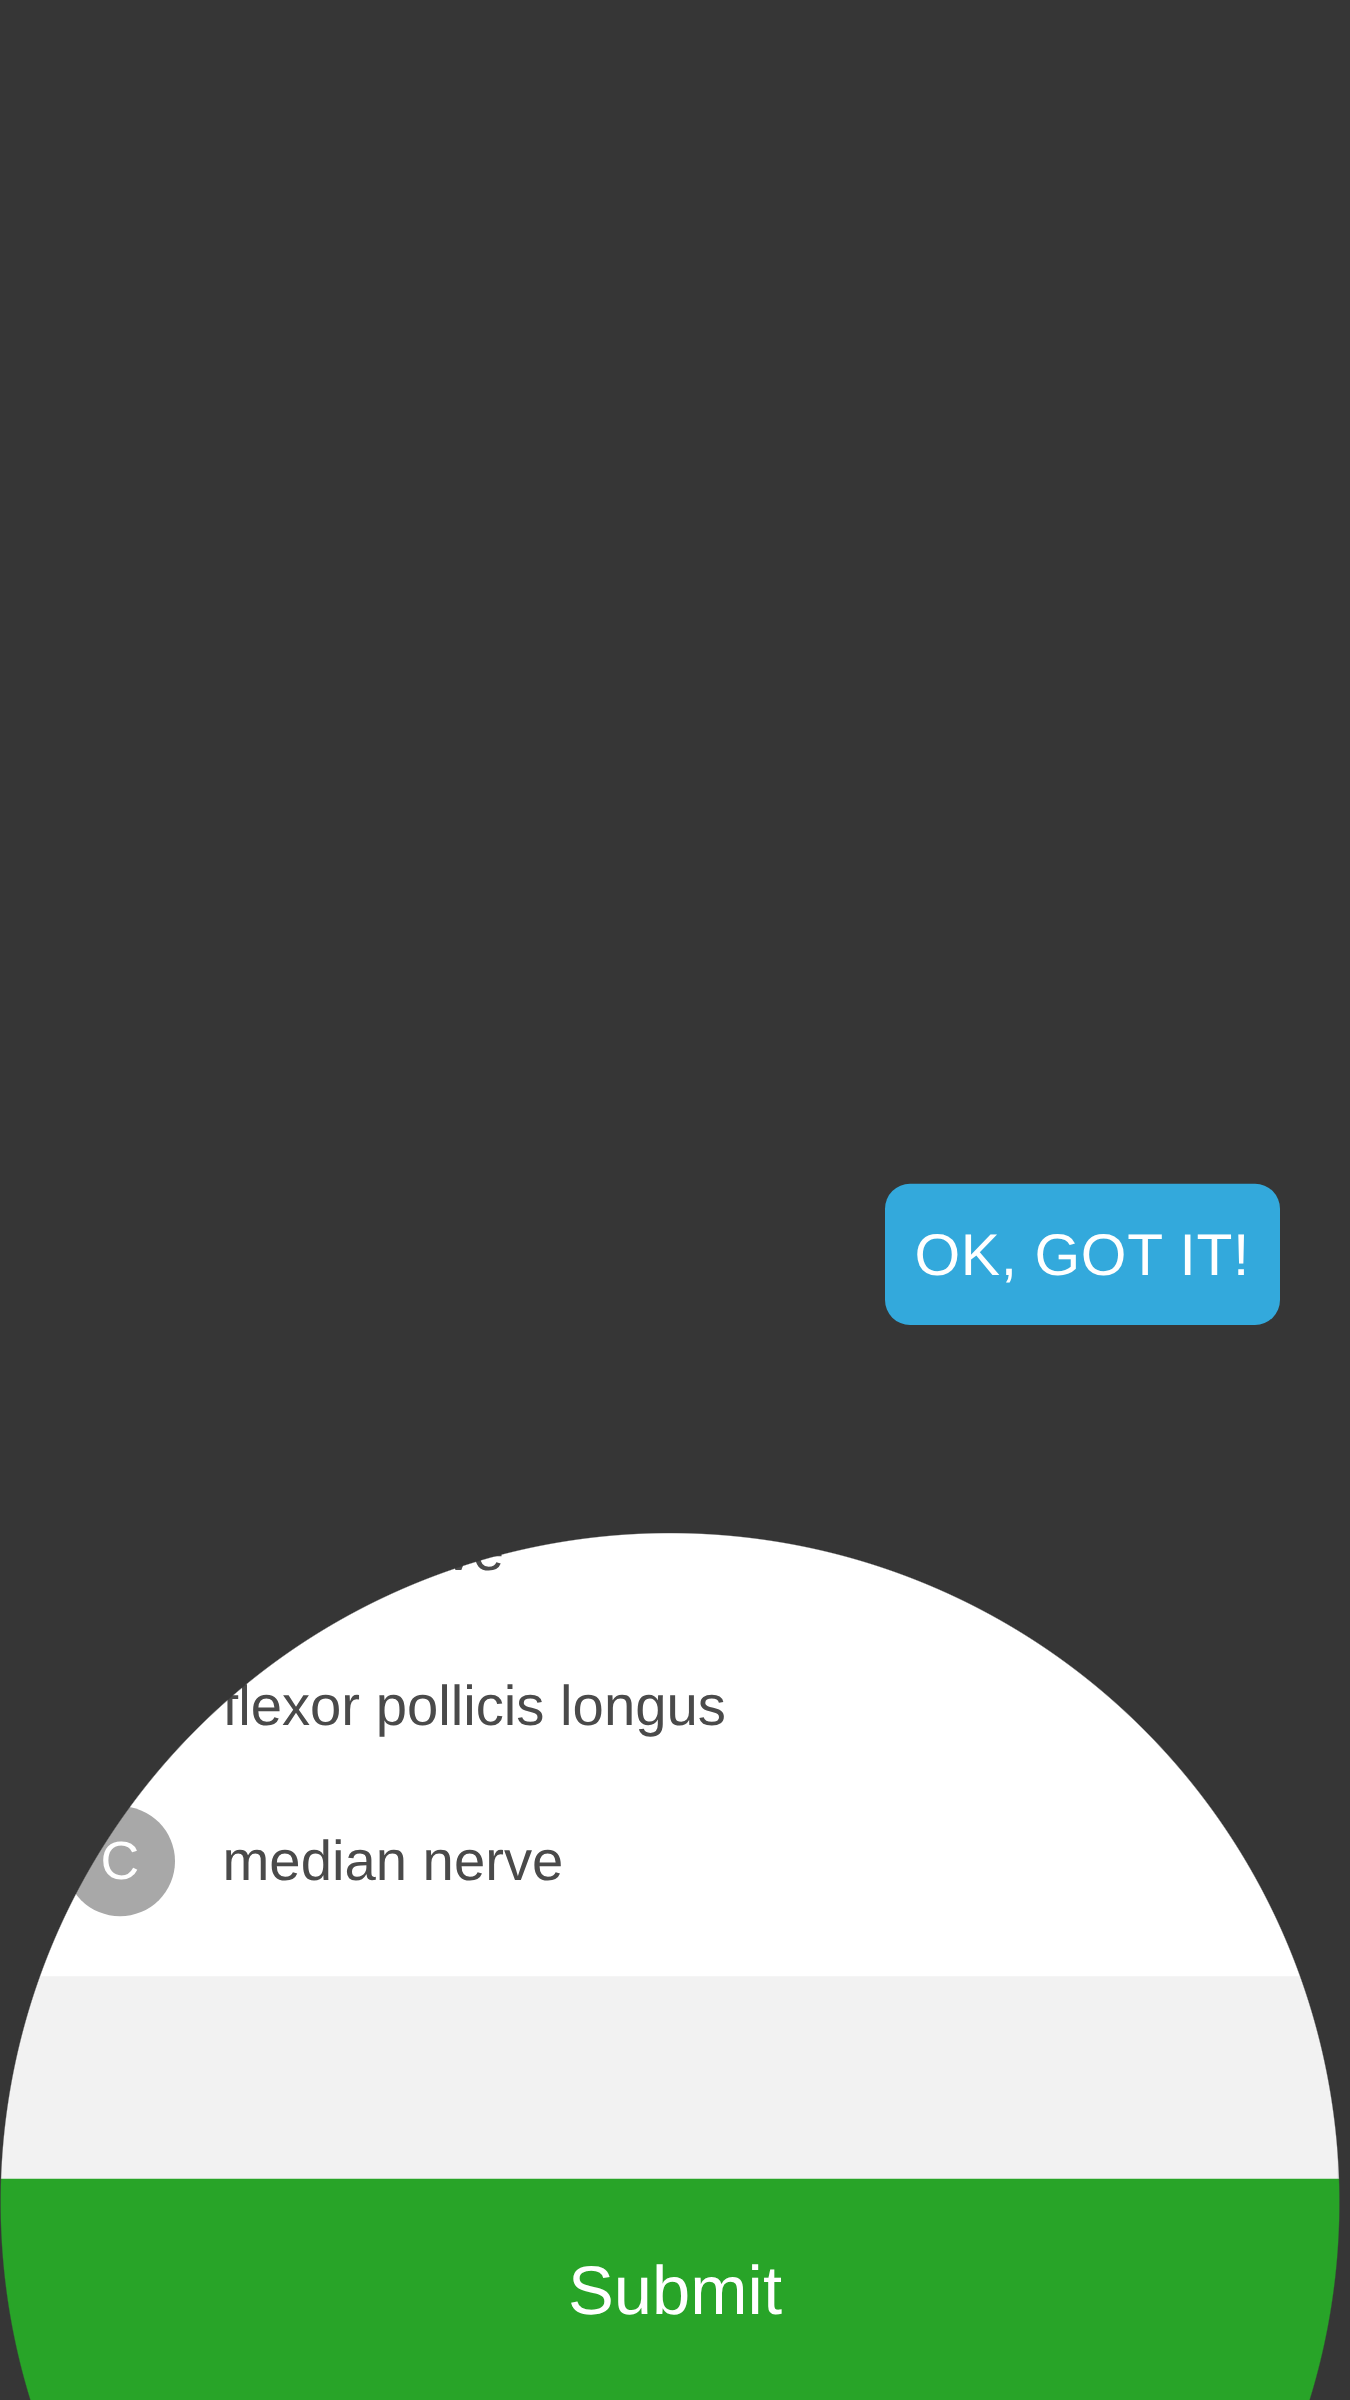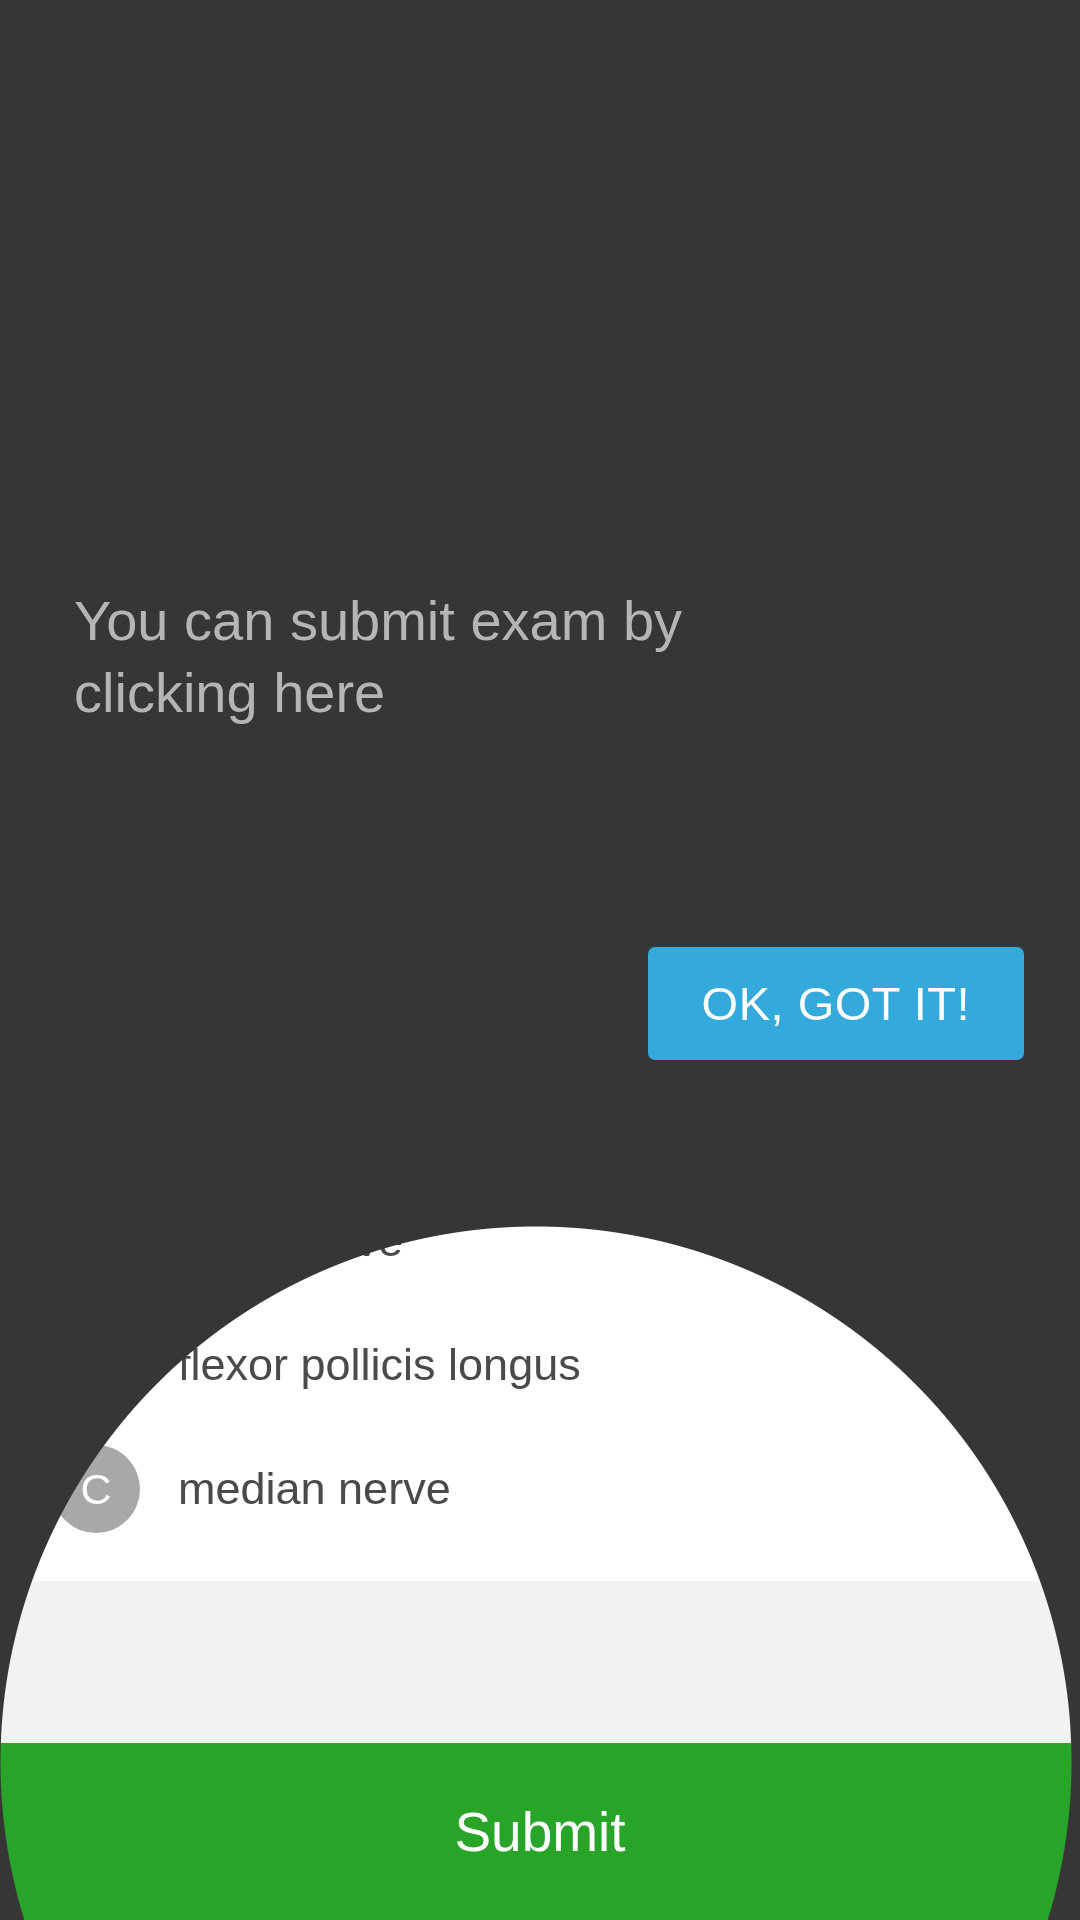--- a/index.html
+++ b/index.html
@@ -132,21 +132,21 @@
     color:#ffffff; font-size:66px; font-weight:400; line-height:1.1;
   }
   .overlay-desc {
     color:#b5b5b5; font-size:56px; font-weight:400; line-height:1.28;
     margin-top:60px; max-width:780px;
   }
   .gotit {
     position:absolute; right:56px; top:947px;
     background:#33a9dc; color:#ffffff;
     font-size:47px; font-weight:400;
-    padding:29px 54px; border:none; border-radius:7px;
+    padding:29px 24px; border:none; border-radius:20px;
     letter-spacing:0.5px;
   }
 </style>
 </head>
 <body>
 
 <div id="screen">
 
   <div id="app">
 
@@ -236,18 +236,17 @@
     </div>
 
     <div class="submitbar">
       <div class="submitbar-label">Submit</div>
     </div>
   </div>
 
   <div id="overlay">
     <div class="scrim"></div>
     <div class="overlay-text">
-      <div class="overlay-desc">You can submit exam by clicking here</div>
     </div>
     <button class="gotit">OK, GOT IT!</button>
   </div>
 
 </div>
 
 </body></html>

